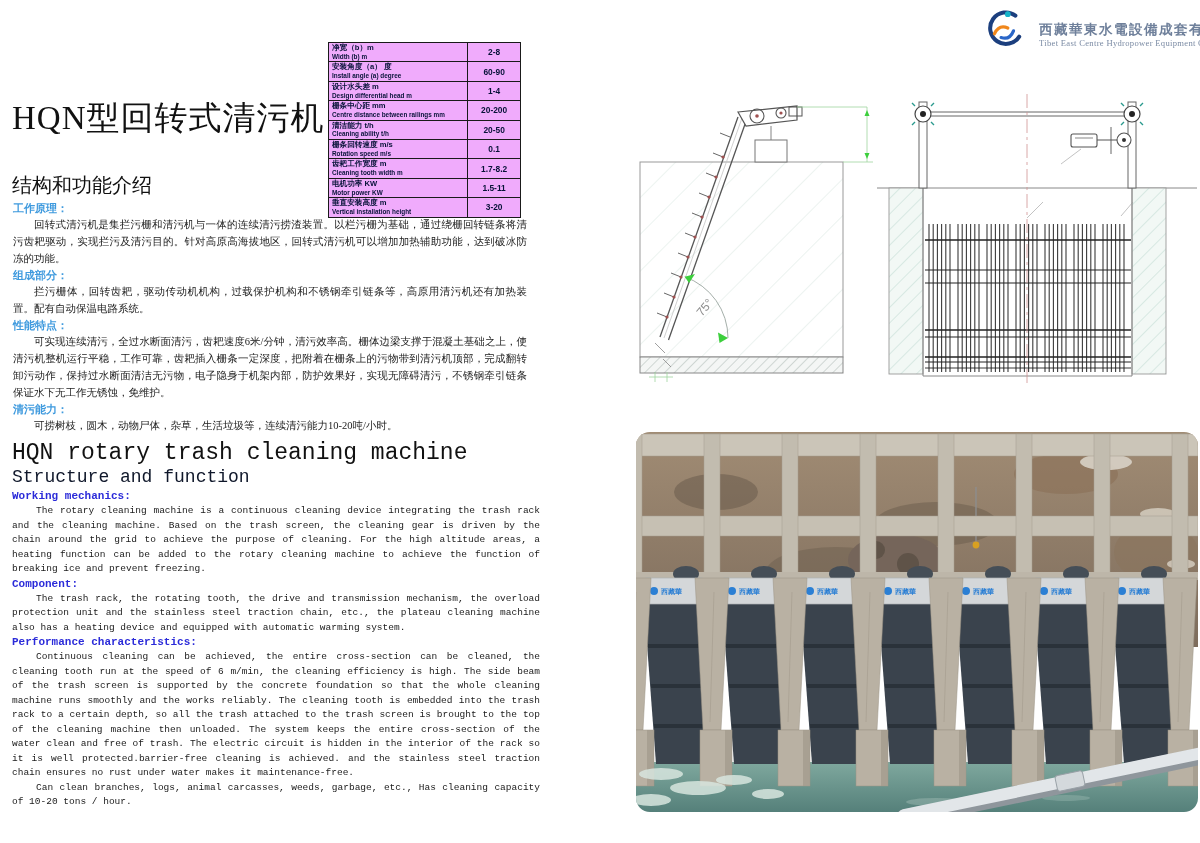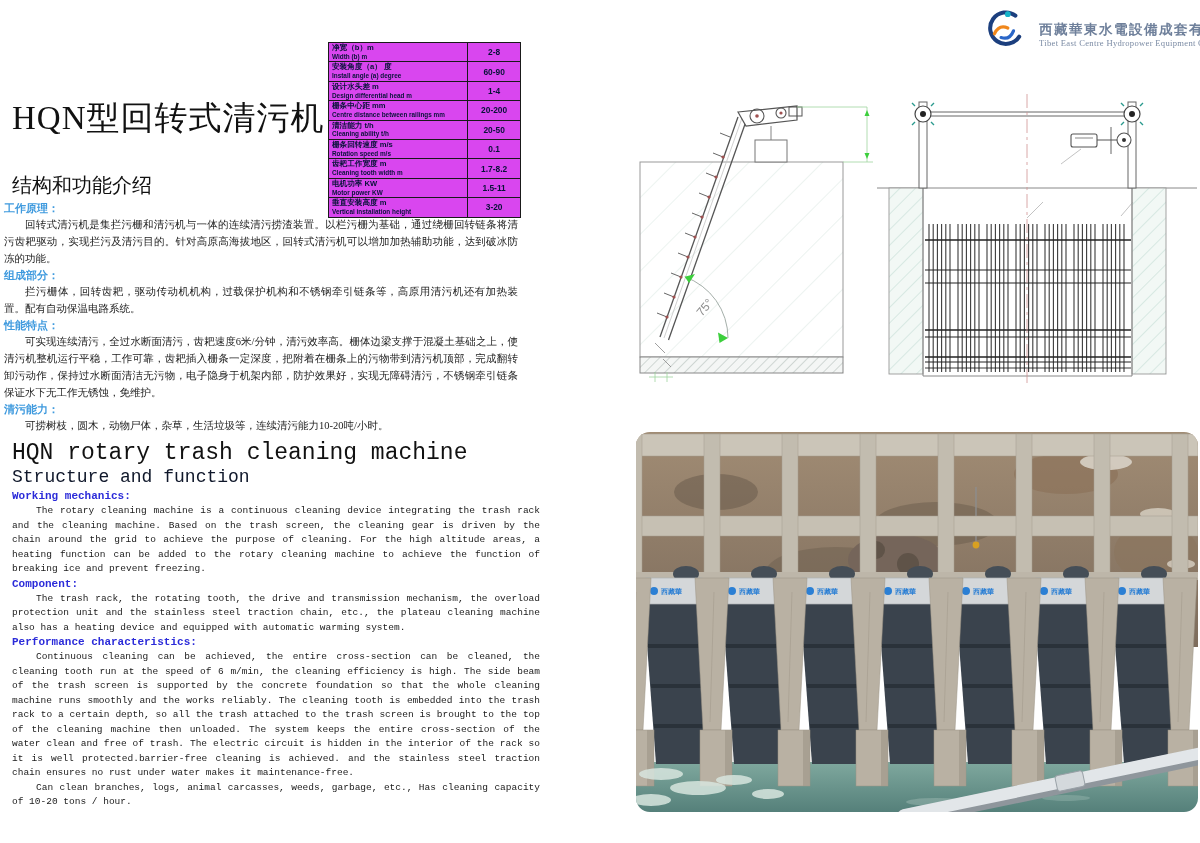--- a/index.html
+++ b/index.html
@@ -7,31 +7,31 @@
   body { position:relative; font-family:"Liberation Serif", serif; color:#1c1c1c; }
 
   
   .logo-wrap { position:absolute; left:982px; top:3px; width:262px; height:46px; display:flex; align-items:flex-end; }
   .logo-icon { width:42px; height:42px; flex:0 0 42px; }
   .logo-divider { width:2px; height:33px; background:#8d9cb4; margin:4px 8px 0 7px; }
   .company-cn { font-size:13.5px; font-weight:bold; color:#6f809b; letter-spacing:1.5px; line-height:17px; margin-top:3px; white-space:nowrap; }
   .company-en { font-size:8.6px; color:#7b8ba4; letter-spacing:.3px; line-height:11px; white-space:nowrap; }
 
   
-  .spec-table { position:absolute; left:328px; top:42px; width:193px; border-collapse:collapse; background:#d946ef; font-family:"Liberation Sans", sans-serif; }
+  .spec-table { position:absolute; left:328px; top:42px; width:193px; border-collapse:collapse; background:#f0abfc; font-family:"Liberation Sans", sans-serif; }
   .spec-table td { border:1px solid #1a1a1a; padding:1px 3px; vertical-align:middle; }
   .spec-table .lbl { width:140px; }
   .spec-table .cn { font-size:7.6px; line-height:8.8px; font-weight:bold; color:#071238; }
   .spec-table .en { font-size:6.4px; line-height:7.6px; font-weight:bold; color:#071238; }
   .spec-table .val { width:53px; text-align:center; font-size:8.4px; font-weight:bold; color:#071238; }
 
   
   .cn-title { position:absolute; left:12px; top:96px; font-size:33px; letter-spacing:1px; color:#111; white-space:nowrap; }
   .cn-subtitle { position:absolute; left:12px; top:172px; font-size:20px; color:#111; }
-  .cn-sections { position:absolute; left:4px; top:200px; width:514px; }
+  .cn-sections { position:absolute; left:13px; top:200px; width:514px; }
   .cn-heading { font-size:11px; line-height:16px; font-weight:bold; color:#3f9ade; }
   .cn-para { font-size:10.5px; line-height:17px; text-align:justify; text-indent:2em; color:#222; }
 
   
   .en-block { position:absolute; left:12px; top:440px; width:528px; font-family:"Liberation Mono", monospace; }
   .en-title { font-size:23px; line-height:26px; font-weight:normal; color:#111; white-space:nowrap; }
   .en-subtitle { font-size:18px; line-height:23px; font-weight:normal; color:#0f172a; }
   .en-heading { font-size:11px; line-height:15px; font-weight:bold; color:#2b2bd9; }
   .en-para { font-size:9.5px; line-height:14.5px; text-align:justify; text-indent:24px; color:#1a1a1a; }
 

